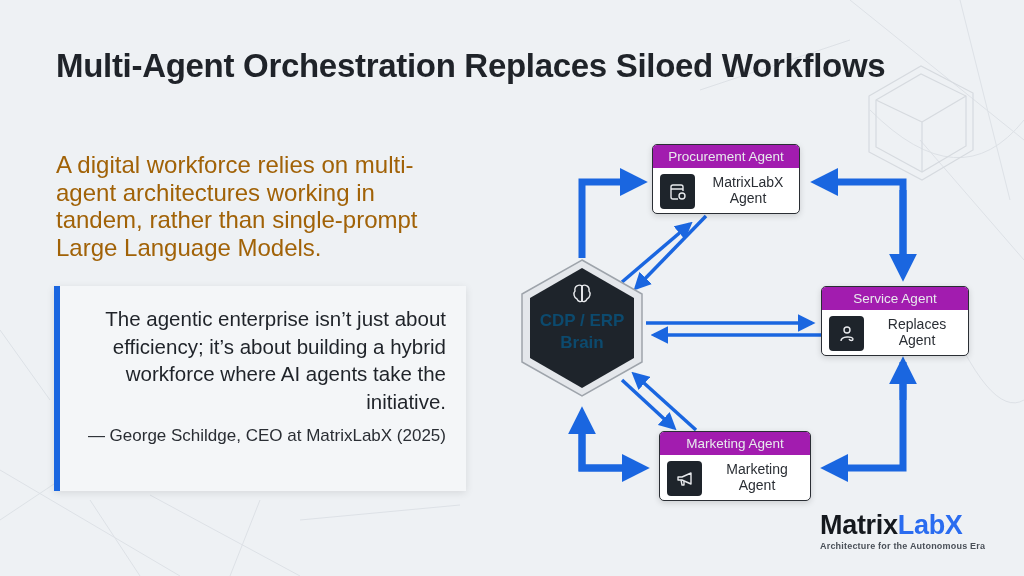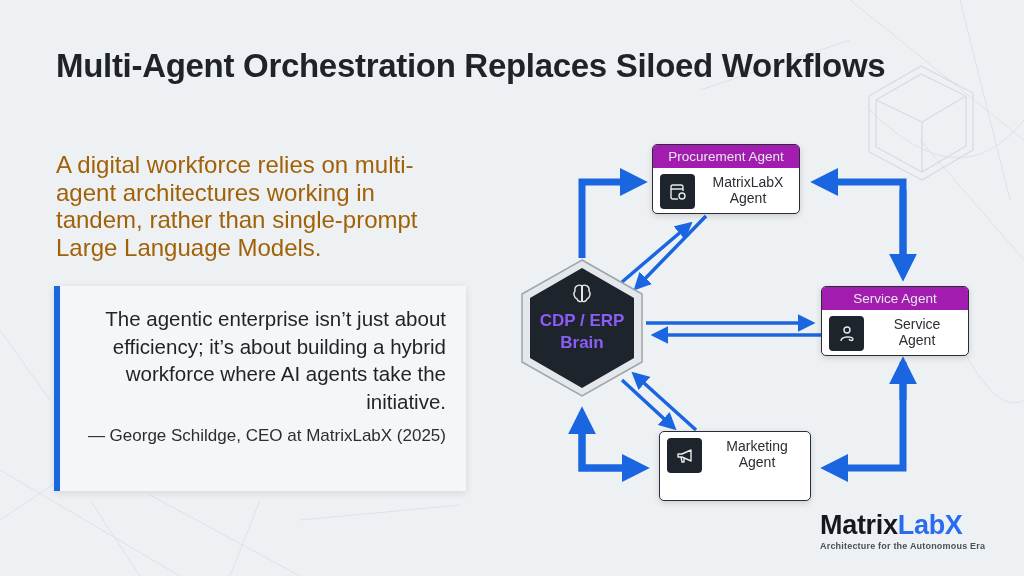--- a/index.html
+++ b/index.html
@@ -46,21 +46,21 @@
     background: #1e242b; border-radius: 4px;
     display: flex; align-items: center; justify-content: center;
   }
   .agent-label {
     position: absolute; left: 44px; right: 0; top: 6px;
     text-align: center; font-size: 14px; line-height: 16px; color: #2a2e34;
   }
   .hex-wrap { position: absolute; left: 520px; top: 258px; width: 124px; height: 140px; }
   .hex-text {
     position: absolute; left: 0; top: 52px; width: 124px; text-align: center;
-    color: #8b5cf6; font-weight: bold; font-size: 17px; line-height: 22px;
+    color: #0c4a6e; font-weight: bold; font-size: 17px; line-height: 22px;
   }
   .brand { position: absolute; left: 820px; top: 510px; }
   .brand-name { font-size: 27px; font-weight: bold; letter-spacing: -0.3px; line-height: 30px; }
   .brand-name .a { color: #15191e; }
   .brand-name .b { color: #2a6cf0; }
   .brand-tag { font-size: 9px; font-weight: bold; color: #4a5058; letter-spacing: 0.2px; margin-top: 1px; }
 </style>
 </head>
 <body>
 
@@ -172,27 +172,28 @@
   <div class="agent-body">
     <div class="agent-icon">
       <svg width="20" height="20" viewBox="0 0 20 20">
         <g fill="none" stroke="#e8eaed" stroke-width="1.4">
           <circle cx="10" cy="6" r="3"></circle>
           <path d="M4 17 C4 12 16 12 16 15 C16 17 13 17 12 15"></path>
         </g>
       </svg>
     </div>
     <div class="agent-label">
-      <div>Service</div>
+      <div>Replaces</div>
       <div>Agent</div>
     </div>
   </div>
 </div>
 
 <div class="agent-card" style="left:659px;top:431px;width:152px;height:70px;">
+  <div class="agent-header">Marketing Agent</div>
   <div class="agent-body">
     <div class="agent-icon">
       <svg width="20" height="20" viewBox="0 0 20 20">
         <g fill="none" stroke="#e8eaed" stroke-width="1.4" stroke-linejoin="round">
           <path d="M3 8 H7 L16 4 V15 L7 11 H3 Z"></path>
           <path d="M6 11 L7 16 H9 L9 12"></path>
         </g>
       </svg>
     </div>
     <div class="agent-label">

